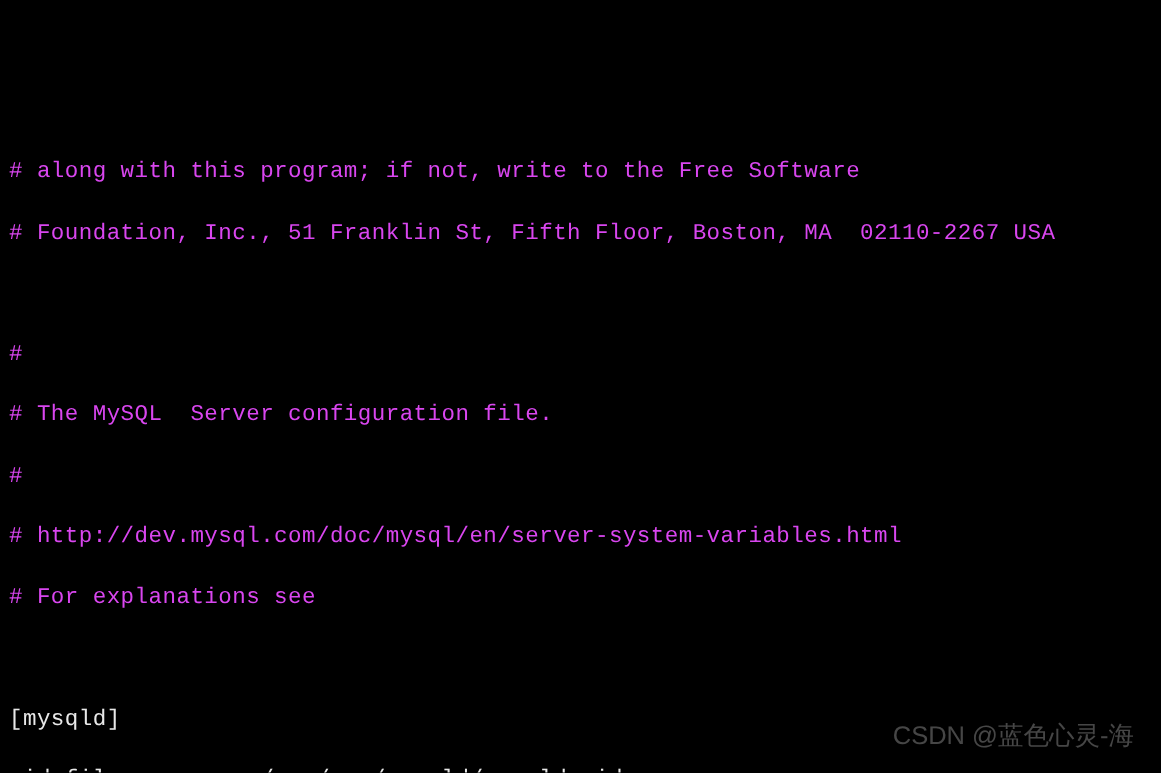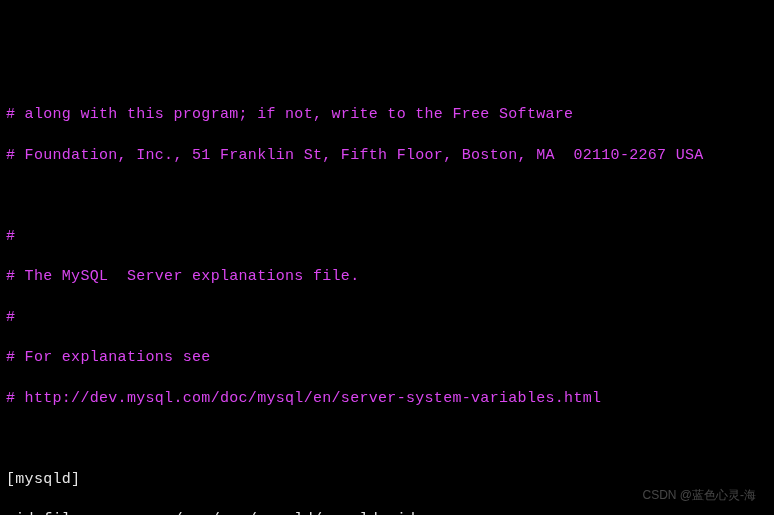--- a/index.html
+++ b/index.html
@@ -25,39 +25,39 @@
       color: #d946ef;
     }
     .white {
       color: #e8e8e8;
     }
     .watermark {
       position: absolute;
       bottom: 12px;
       right: 18px;
       color: rgba(200,200,200,0.35);
-      font-size: 12px;
+      font-size: 17px;
       font-family: sans-serif;
       letter-spacing: 0;
     }
   </style>
 </head>
 <body>
 
 
 
 <div>
 <div class="comment"># along with this program; if not, write to the Free Software</div>
 <div class="comment"># Foundation, Inc., 51 Franklin St, Fifth Floor, Boston, MA  02110-2267 USA</div>
 <div>&nbsp;</div>
 <div class="comment">#</div>
-<div class="comment"># The MySQL  Server explanations file.</div>
+<div class="comment"># The MySQL  Server configuration file.</div>
 <div class="comment">#</div>
+<div class="comment"># http://dev.mysql.com/doc/mysql/en/server-system-variables.html</div>
 <div class="comment"># For explanations see</div>
-<div class="comment"># http://dev.mysql.com/doc/mysql/en/server-system-variables.html</div>
 <div>&nbsp;</div>
 <div class="white">[mysqld]</div>
 <div class="white">pid-file        = /var/run/mysqld/mysqld.pid</div>
 
 
 
 
 
 
 

